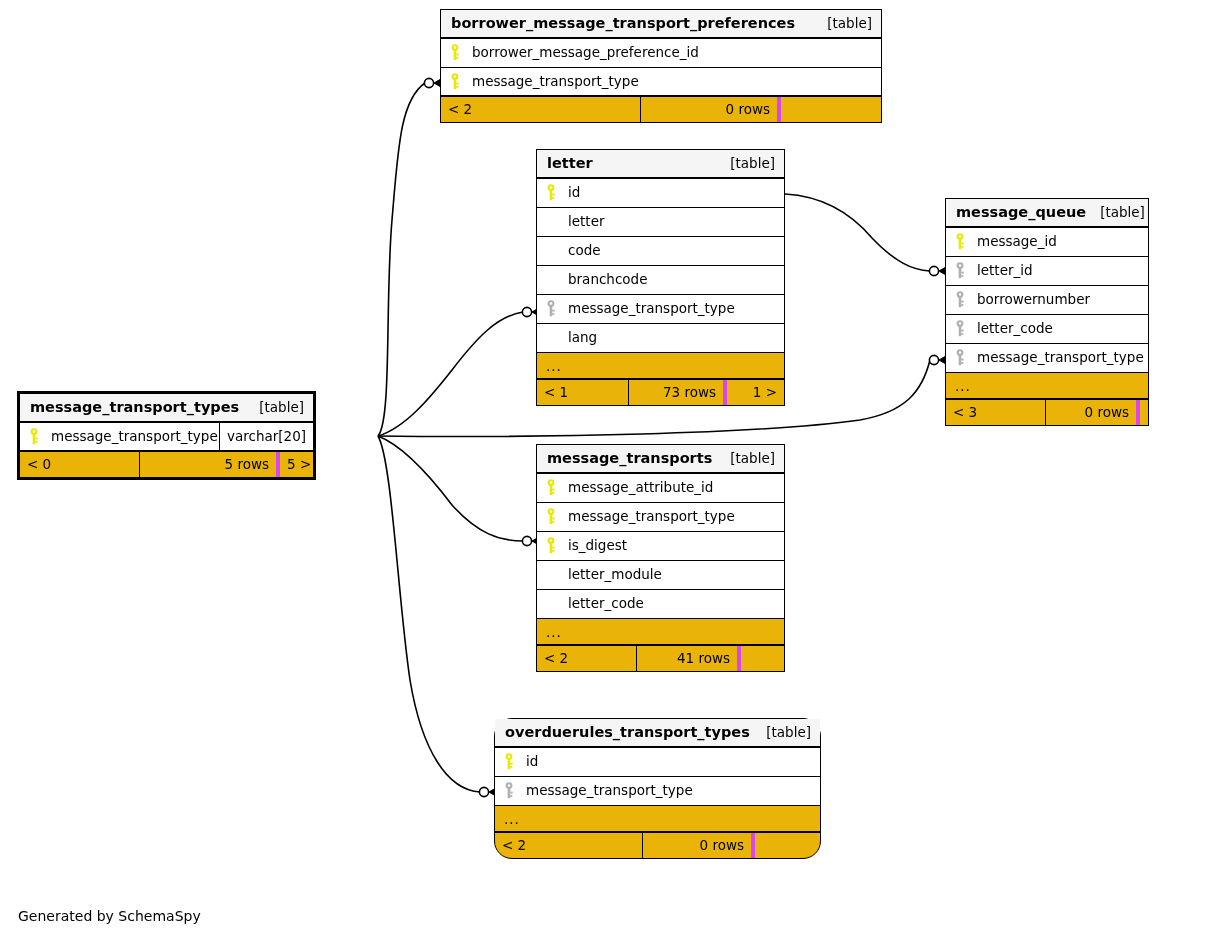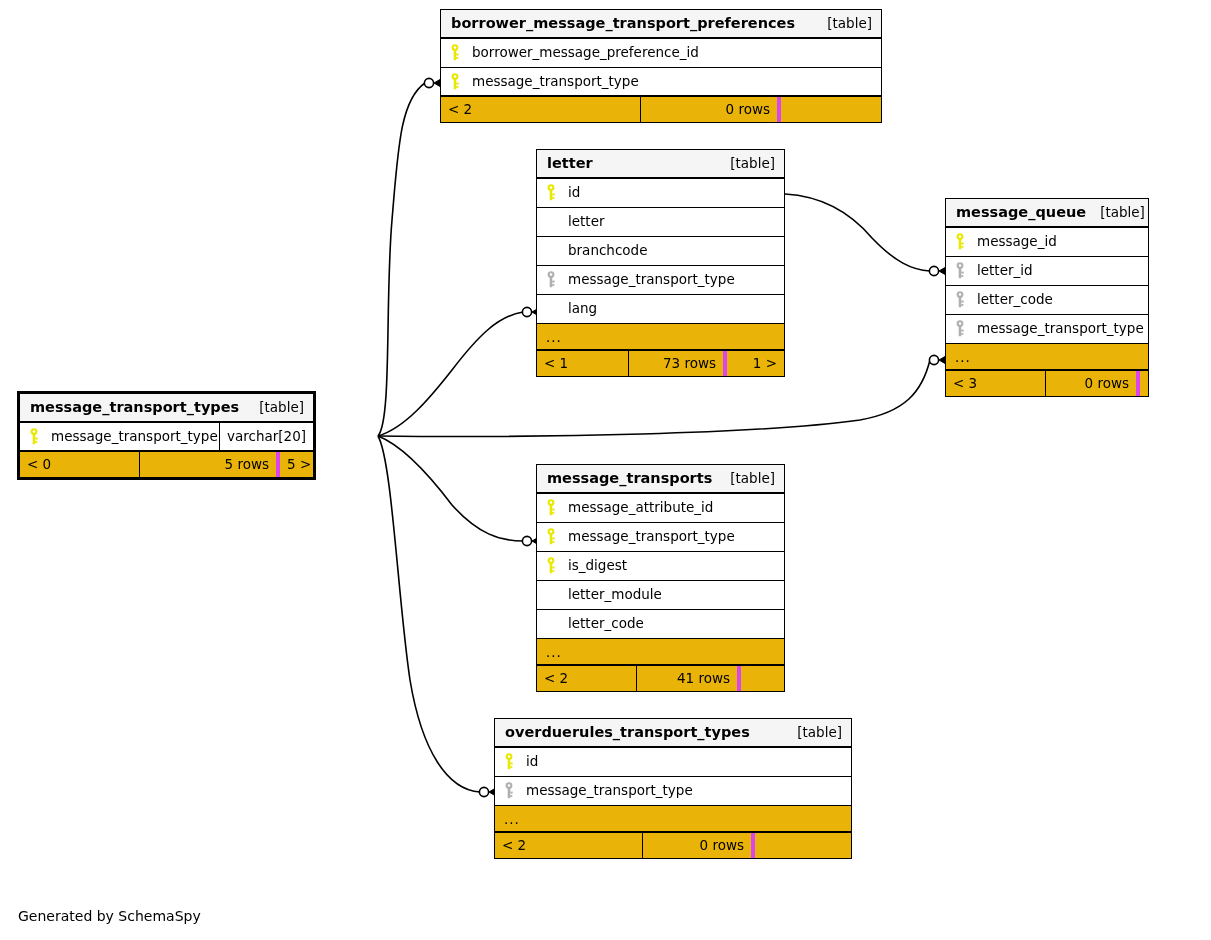--- a/index.html
+++ b/index.html
@@ -252,20 +252,24 @@
               </svg>
             </span>
             <span class="col-name">id</span>
           </div>
           <div class="col-row">
             <span class="col-key"></span>
             <span class="col-name">letter</span>
           </div>
           <div class="col-row">
             <span class="col-key"></span>
+            <span class="col-name">code</span>
+          </div>
+          <div class="col-row">
+            <span class="col-key"></span>
             <span class="col-name">branchcode</span>
           </div>
           <div class="col-row">
             <span class="col-key">
               <svg width="11" height="17" viewBox="0 0 11 17" xmlns="http://www.w3.org/2000/svg">
                 <circle cx="5" cy="3.6" r="3.4" fill="#b0b0b0"></circle>
                 <circle cx="5" cy="3.6" r="1.25" fill="#ffffff"></circle>
                 <rect x="3.7" y="5.8" width="2.6" height="10.4" fill="#b0b0b0"></rect>
                 <rect x="6.3" y="9.6" width="2.4" height="1.9" fill="#b0b0b0"></rect>
                 <rect x="6.3" y="13.0" width="2.0" height="1.9" fill="#b0b0b0"></rect>
@@ -318,20 +322,32 @@
           <div class="col-row">
             <span class="col-key">
               <svg width="11" height="17" viewBox="0 0 11 17" xmlns="http://www.w3.org/2000/svg">
                 <circle cx="5" cy="3.6" r="3.4" fill="#b0b0b0"></circle>
                 <circle cx="5" cy="3.6" r="1.25" fill="#ffffff"></circle>
                 <rect x="3.7" y="5.8" width="2.6" height="10.4" fill="#b0b0b0"></rect>
                 <rect x="6.3" y="9.6" width="2.4" height="1.9" fill="#b0b0b0"></rect>
                 <rect x="6.3" y="13.0" width="2.0" height="1.9" fill="#b0b0b0"></rect>
               </svg>
             </span>
+            <span class="col-name">borrowernumber</span>
+          </div>
+          <div class="col-row">
+            <span class="col-key">
+              <svg width="11" height="17" viewBox="0 0 11 17" xmlns="http://www.w3.org/2000/svg">
+                <circle cx="5" cy="3.6" r="3.4" fill="#b0b0b0"></circle>
+                <circle cx="5" cy="3.6" r="1.25" fill="#ffffff"></circle>
+                <rect x="3.7" y="5.8" width="2.6" height="10.4" fill="#b0b0b0"></rect>
+                <rect x="6.3" y="9.6" width="2.4" height="1.9" fill="#b0b0b0"></rect>
+                <rect x="6.3" y="13.0" width="2.0" height="1.9" fill="#b0b0b0"></rect>
+              </svg>
+            </span>
             <span class="col-name">letter_code</span>
           </div>
           <div class="col-row">
             <span class="col-key">
               <svg width="11" height="17" viewBox="0 0 11 17" xmlns="http://www.w3.org/2000/svg">
                 <circle cx="5" cy="3.6" r="3.4" fill="#b0b0b0"></circle>
                 <circle cx="5" cy="3.6" r="1.25" fill="#ffffff"></circle>
                 <rect x="3.7" y="5.8" width="2.6" height="10.4" fill="#b0b0b0"></rect>
                 <rect x="6.3" y="9.6" width="2.4" height="1.9" fill="#b0b0b0"></rect>
                 <rect x="6.3" y="13.0" width="2.0" height="1.9" fill="#b0b0b0"></rect>
@@ -366,21 +382,21 @@
             <span class="col-name">message_transport_type</span>
             <span class="col-type">varchar[20]</span>
           </div>
         </div>
         <div class="tbl-footer">
           <div class="foot-cell foot-left" style="width: 120px; flex: 0 0 auto;">&lt; 0</div>
           <div class="foot-cell foot-mid" style="width: 140px; flex: 0 0 auto;">5 rows</div>
           <div class="foot-cell foot-right" style="flex: 1 1 auto;">5 &gt;</div>
         </div>
       </div>
-      <div class="table-node" style="left: 536px; top: 464px; width: 249px;">
+      <div class="table-node" style="left: 536px; top: 444px; width: 249px;">
         <div class="tbl-header">
           <span class="tbl-name">message_transports</span>
           <span class="tbl-kind">[table]</span>
         </div>
         <div class="tbl-rows">
           <div class="col-row">
             <span class="col-key">
               <svg width="11" height="17" viewBox="0 0 11 17" xmlns="http://www.w3.org/2000/svg">
                 <circle cx="5" cy="3.6" r="3.4" fill="#e8e800"></circle>
                 <circle cx="5" cy="3.6" r="1.25" fill="#ffffff"></circle>
@@ -424,21 +440,21 @@
             <span class="col-name">letter_code</span>
           </div>
           <div class="ellipsis-row">...</div>
         </div>
         <div class="tbl-footer">
           <div class="foot-cell foot-left" style="width: 100px; flex: 0 0 auto;">&lt; 2</div>
           <div class="foot-cell foot-mid" style="width: 104px; flex: 0 0 auto; text-align: right;">41 rows</div>
           <div class="foot-cell foot-right" style="flex: 1 1 auto;"></div>
         </div>
       </div>
-      <div class="table-node" style="left: 494px; top: 718px; width: 358px;">
+      <div class="table-node" style="left: 494px; top: 718px; width: 327px; border-radius: 18px;">
         <div class="tbl-header">
           <span class="tbl-name">overduerules_transport_types</span>
           <span class="tbl-kind">[table]</span>
         </div>
         <div class="tbl-rows">
           <div class="col-row">
             <span class="col-key">
               <svg width="11" height="17" viewBox="0 0 11 17" xmlns="http://www.w3.org/2000/svg">
                 <circle cx="5" cy="3.6" r="3.4" fill="#e8e800"></circle>
                 <circle cx="5" cy="3.6" r="1.25" fill="#ffffff"></circle>

